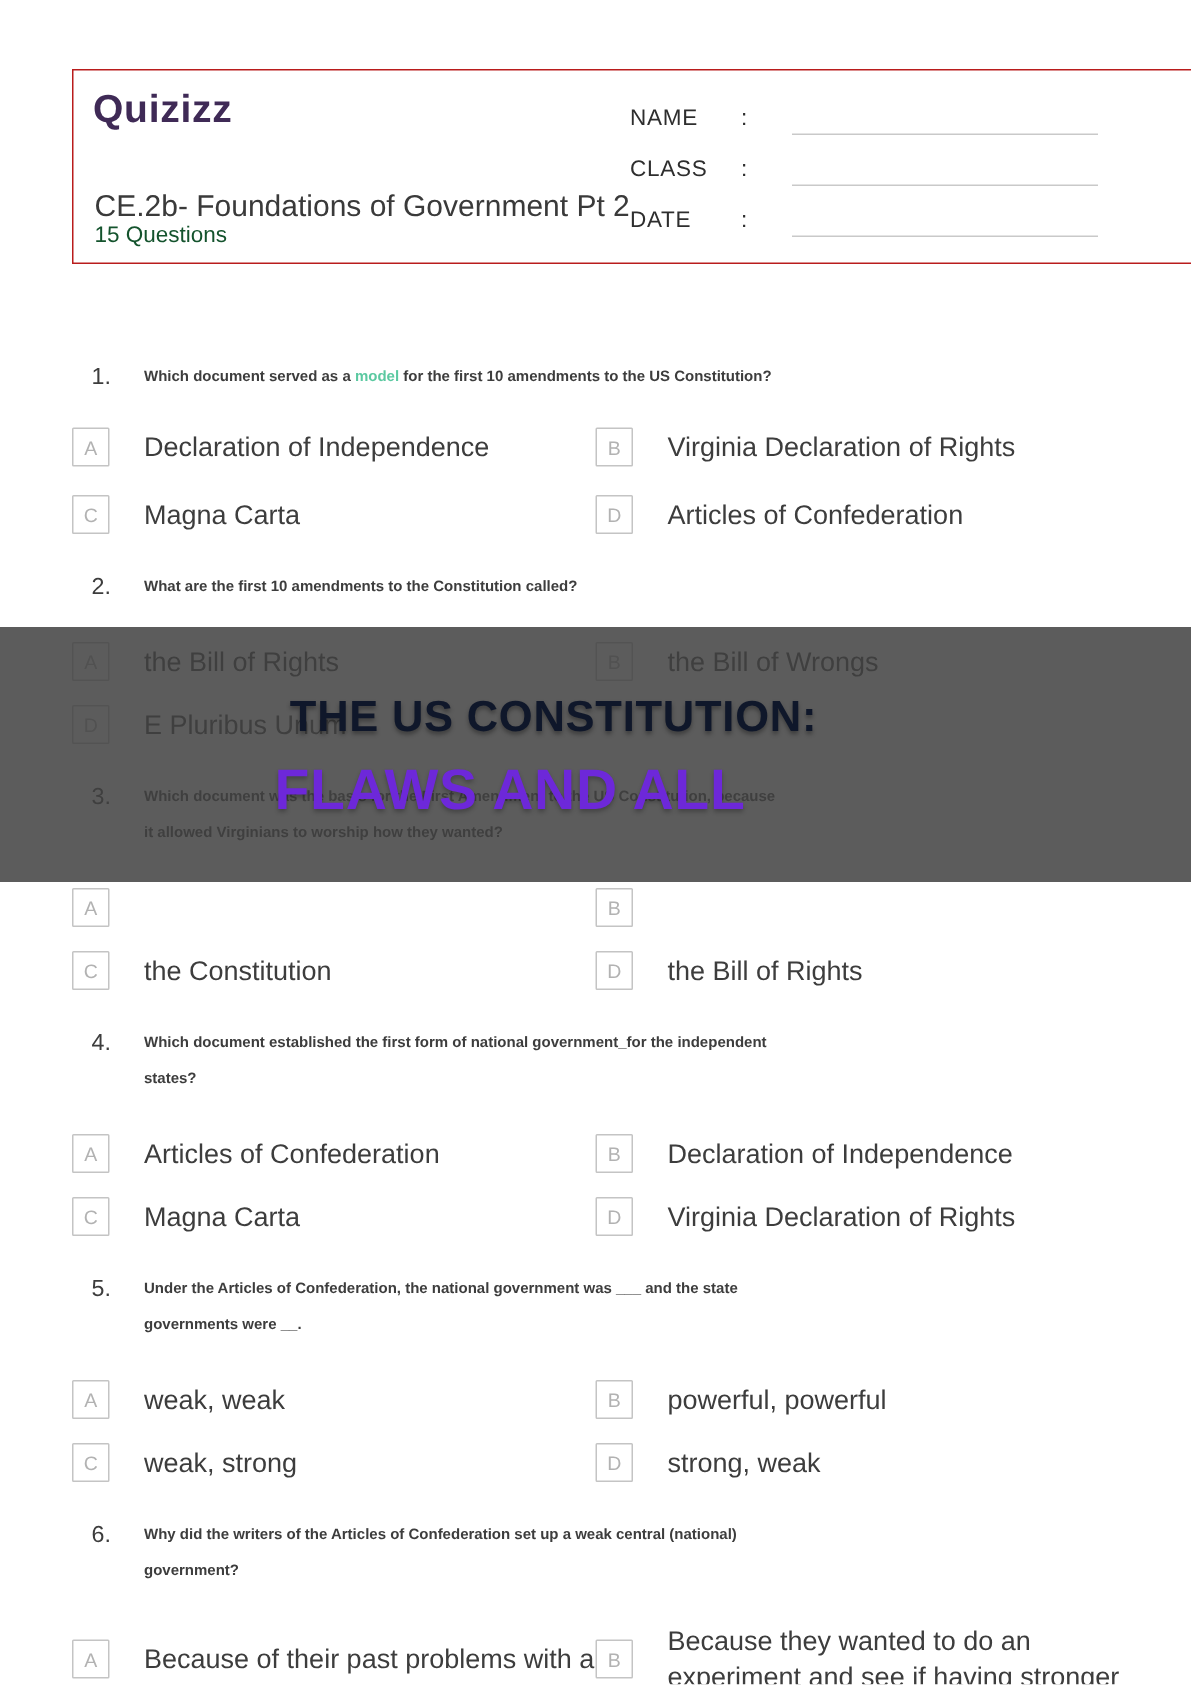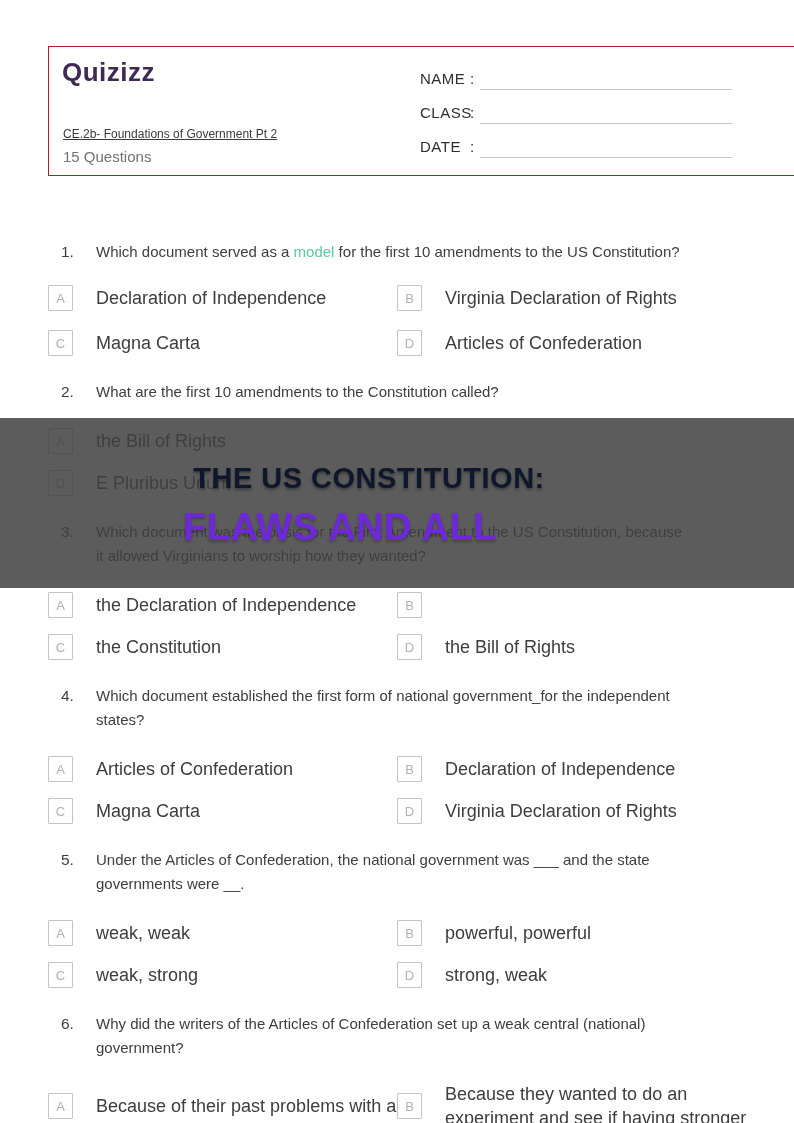--- a/index.html
+++ b/index.html
@@ -10,31 +10,31 @@
   }
   
   .header-box {
     position:absolute; left:48px; top:46px; width:774px; height:130px;
     border:1px solid #b91c1c; background:#fff;
   }
   .logo {
     position:absolute; left:13px; top:10px;
     font-size:26px; font-weight:700; letter-spacing:0.5px; color:#3f2a56;
   }
-  .hdr-title { position:absolute; left:14px; top:80px; font-size:12px; color:#3a3a3a;text-decoration:underline; }
-  .hdr-sub   { position:absolute; left:14px; top:101px; font-size:15px; color:#737373; }
+  .hdr-title { position:absolute; left:14px; top:80px; font-size:20px; color:#3a3a3a; }
+  .hdr-sub   { position:absolute; left:14px; top:101px; font-size:15px; color:#14532d; }
   .fields { position:absolute; left:371px; top:17px; width:312px; }
-  .field-row { display:flex; align-items:flex-end; height:26px; margin-bottom:8px; }
+  .field-row { display:flex; align-items:flex-end; height:26px; margin-bottom:8px;gap:24px; }
   .field-label { font-size:15px; color:#2e2e2e; width:50px; letter-spacing:0.5px; line-height:22px; }
   .field-colon { font-size:15px; color:#2e2e2e; line-height:22px; margin-right:6px; }
   .field-line { flex:1; border-bottom:1px solid #c9c9c9; height:24px; }
   
   .question { position:absolute; left:61px; width:685px; display:flex; }
   .qnum { width:35px; flex-shrink:0; font-size:15.5px; line-height:24px; color:#3d3d3d; }
-  .qtext { flex:1; font-size:15px; line-height:24px; color:#3d3d3d; white-space:pre-line; }
+  .qtext { flex:1; font-size:10px; line-height:24px; color:#3d3d3d; white-space:pre-line;font-weight:bold; }
   .hl { color:#5bc9a1; }
   .opt-row { position:absolute; left:48px; width:700px; display:flex; align-items:center; }
   .opt { display:flex; align-items:center; }
   .opt-a { width:349px; flex-shrink:0; }
   .opt-b { flex:1; }
   .letter {
     width:25px; height:26px; flex-shrink:0; border:1px solid #c4c4c4; border-radius:1px;
     display:flex; align-items:center; justify-content:center;
     font-size:13px; color:#b2b2b2; background:#fff; margin-right:23px;
   }
@@ -110,37 +110,40 @@
 
   <div class="question" style="top:380px">
     <span class="qnum">2.</span>
     <span class="qtext">What are the first 10 amendments to the Constitution called?</span>
   </div>
   <div class="opt-row" style="top:428px">
     <div class="opt opt-a">
       <span class="letter">A</span>
       <span class="opt-text">the Bill of Rights</span>
     </div>
+    <div class="opt opt-b">
+      <span class="letter">B</span>
+      <span class="opt-text">the Bill of Wrongs</span>
+    </div>
   </div>
   <div class="opt-row" style="top:470px">
     <div class="opt opt-b">
       <span class="letter">D</span>
       <span class="opt-text">E Pluribus Unum</span>
     </div>
   </div>
 
   <div class="question" style="top:520px">
     <span class="qnum">3.</span>
     <span class="qtext">Which document was the basis for the First Amendment to the US Constitution, because
 it allowed Virginians to worship how they wanted?</span>
   </div>
   <div class="opt-row" style="top:592px">
     <div class="opt opt-a">
       <span class="letter">A</span>
-      <span class="opt-text">the Declaration of Independence</span>
     </div>
     <div class="opt opt-b">
       <span class="letter">B</span>
     </div>
   </div>
   <div class="opt-row" style="top:634px">
     <div class="opt opt-a">
       <span class="letter">C</span>
       <span class="opt-text">the Constitution</span>
     </div>

